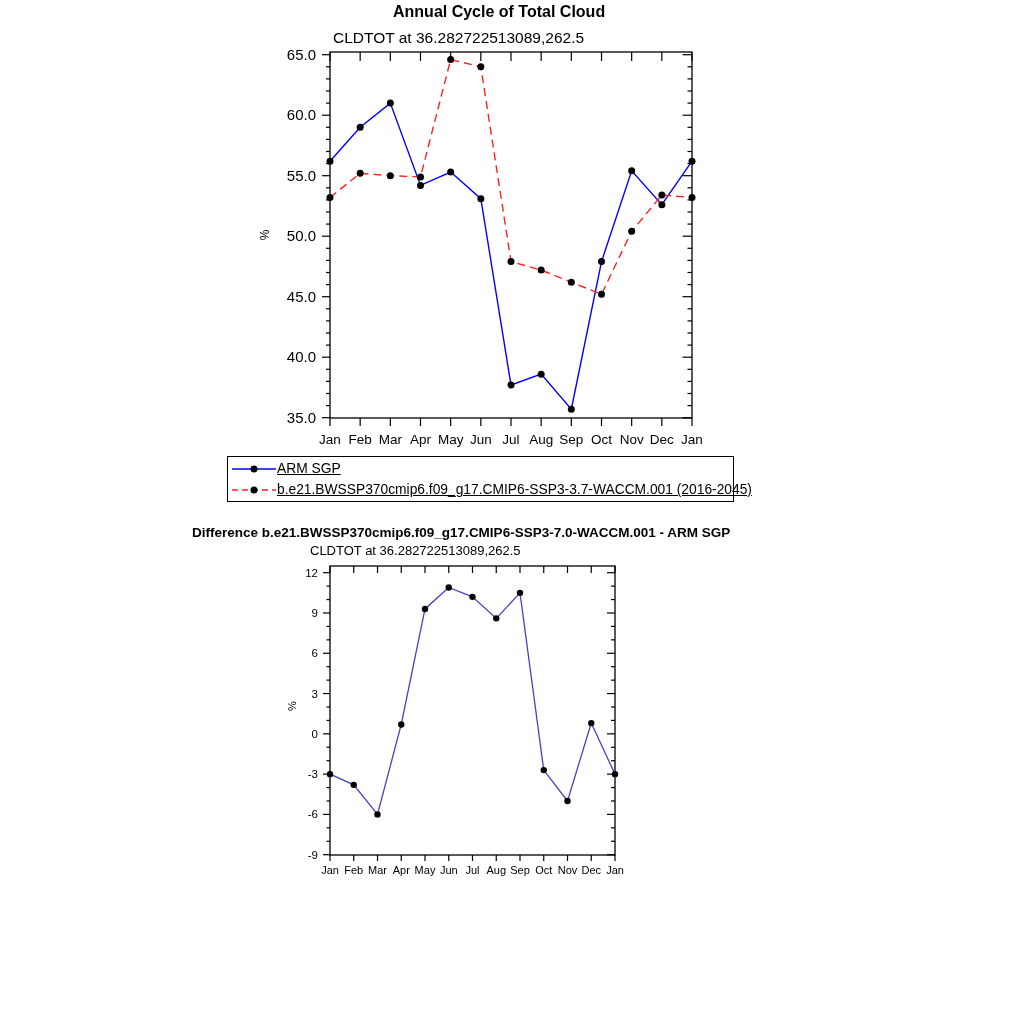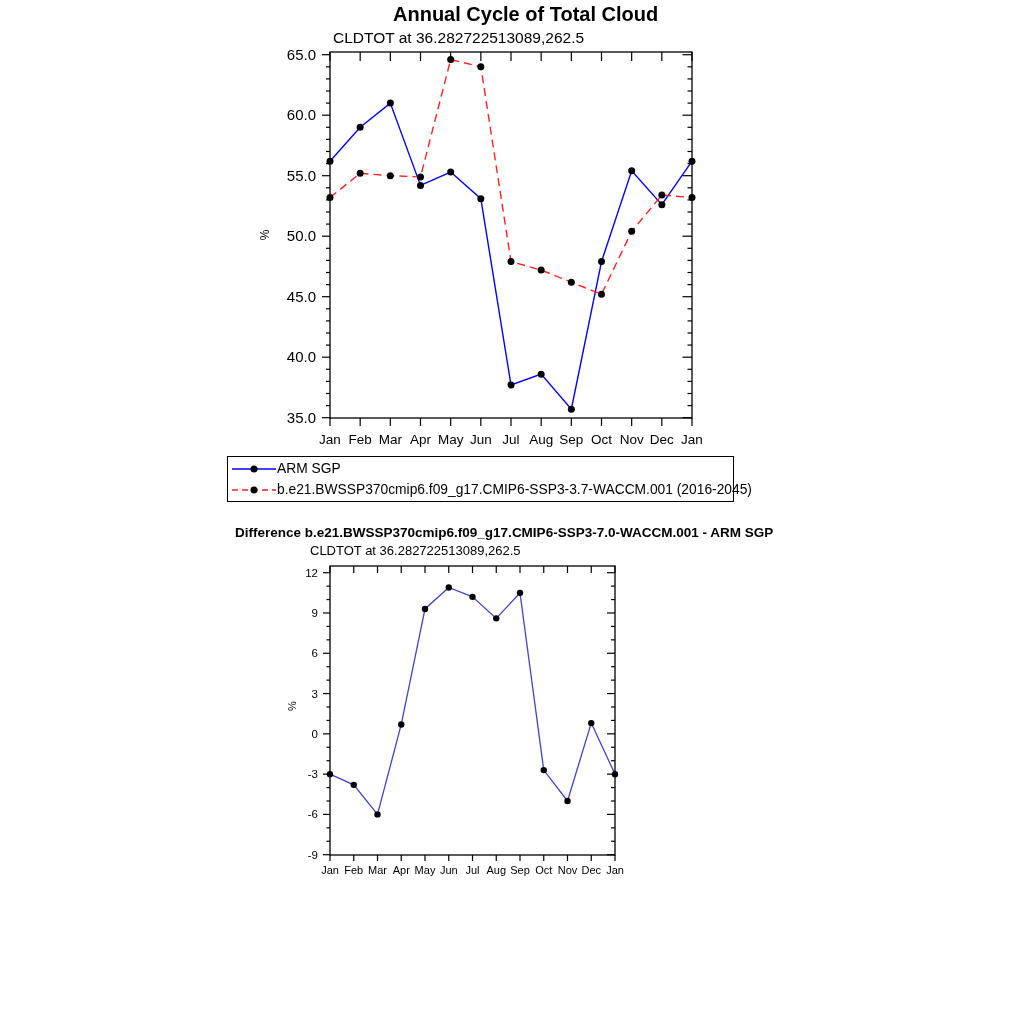--- a/index.html
+++ b/index.html
@@ -7,31 +7,31 @@
     position: relative;
     width: 1024px;
     height: 1024px;
     background: #ffffff;
     font-family: "Liberation Sans", sans-serif;
     color: #000;
     overflow: hidden;
   }
   #chart-svg { position: absolute; left: 0; top: 0; }
   .overlay { position: absolute; white-space: nowrap; }
-  .title-main   { left: 393px; top: 3px;   font-size: 20px; font-weight: bold; }
+  .title-main   { left: 393px; top: 3px;   font-size: 16px; font-weight: bold; }
   .subtitle-top { left: 333px; top: 29px;  font-size: 15.5px; }
-  .title-diff   { left: 192px; top: 525px; font-size: 13.5px; font-weight: bold; margin-left: 43px; }
+  .title-diff   { left: 192px; top: 525px; font-size: 13.5px; font-weight: bold; }
   .subtitle-diff{ left: 310px; top: 543px; font-size: 13px; }
   .legend-box {
     left: 227px; top: 456px; width: 507px; height: 46px;
     border: 1px solid #000; background: #fff;
     display: flex; flex-direction: column; justify-content: center;
     padding-left: 3px; box-sizing: border-box;
   }
-  .legend-row { display: flex; align-items: center; height: 21px; }
+  .legend-row { display: flex; align-items: center; height: 21px; text-decoration: underline; }
   .legend-row svg { flex: 0 0 auto; }
   .legend-label { font-size: 13.8px; }
   svg text { fill: #000; }
 </style>
 </head>
 <body>
 
 <div id="canvas">
 
   <svg id="chart-svg" width="1024" height="1024">

